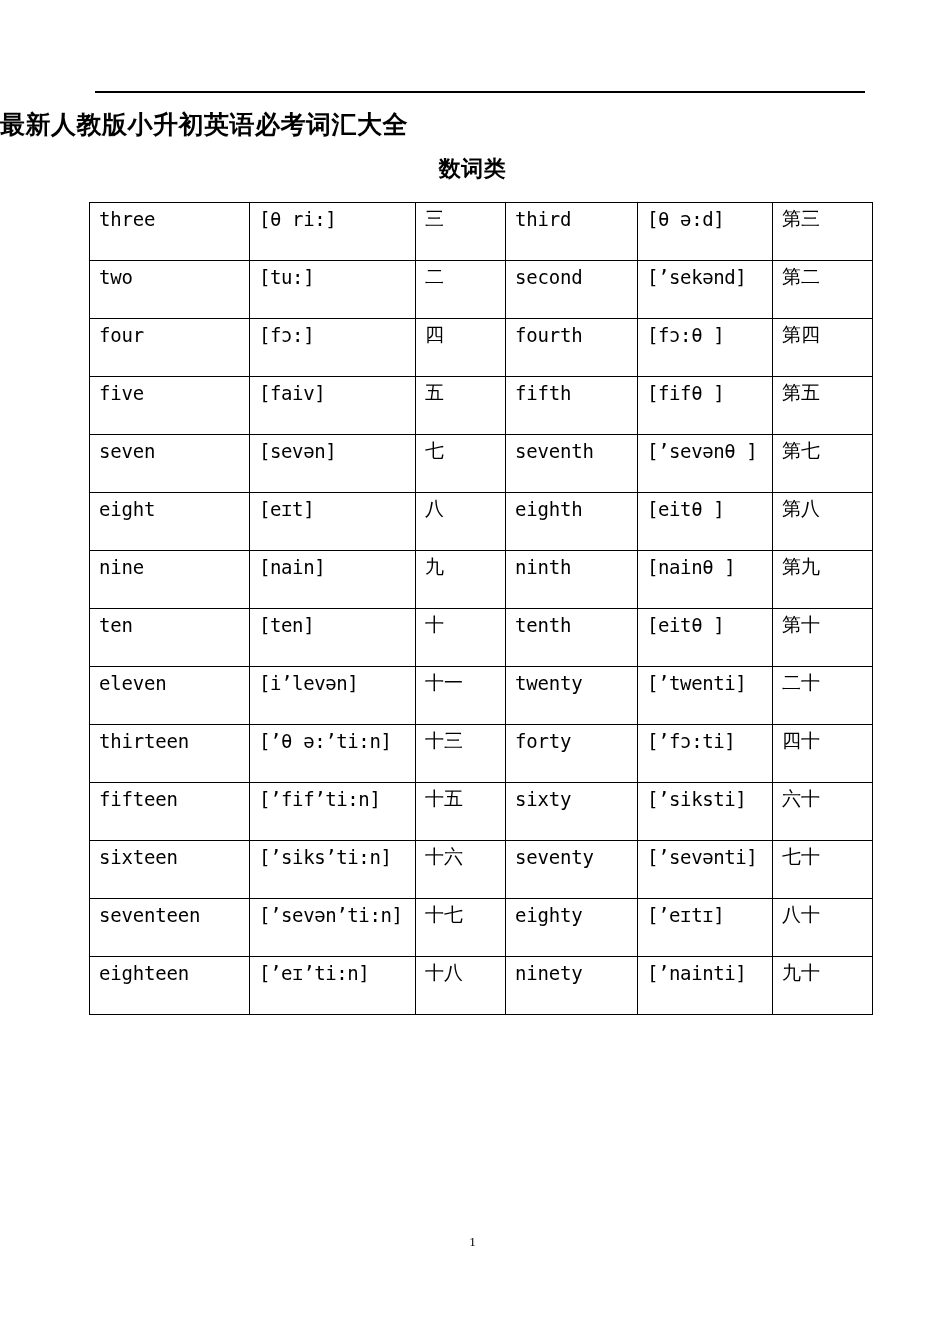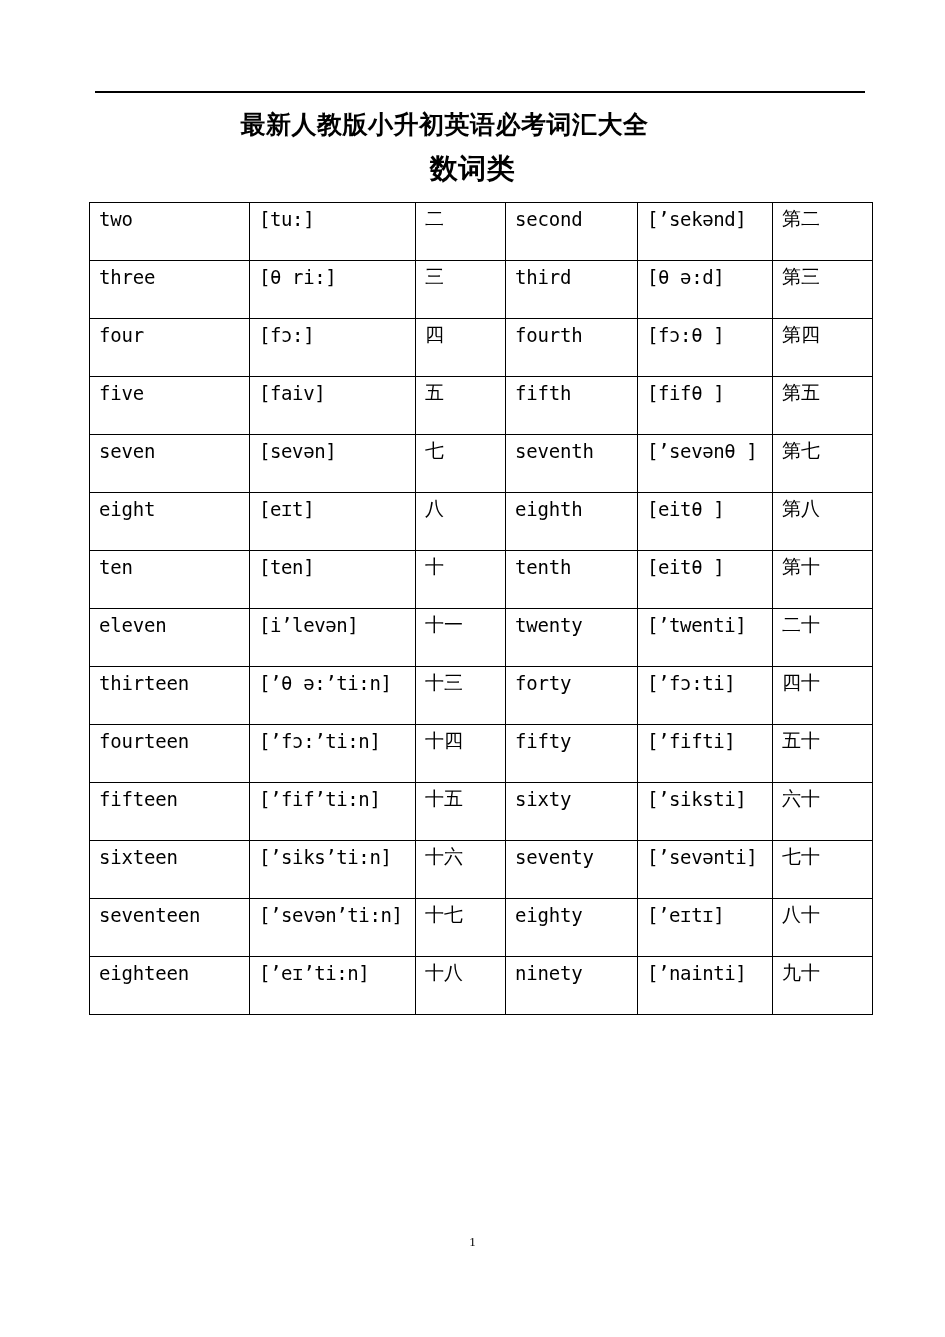--- a/index.html
+++ b/index.html
@@ -33,36 +33,36 @@
     height: 0;
     border-top: 2px solid #000000;
   }
 
   
   .doc-title {
     position: absolute;
     left: 0;
     top: 110px;
     width: 889px;
-    text-align: center;
+    text-align: left;
     font-family: "Liberation Serif", "DejaVu Serif", serif;
     font-weight: bold;
     font-size: 25px;
     letter-spacing: 0.5px;
     line-height: 30px;
   }
   .doc-subtitle {
     position: absolute;
     left: 0;
     top: 155px;
     width: 945px;
     text-align: center;
     font-family: "Liberation Serif", "DejaVu Serif", serif;
     font-weight: bold;
-    font-size: 28px;
+    font-size: 22px;
     letter-spacing: 0.5px;
     line-height: 27px;
   }
 
   
   .vocab-table {
     position: absolute;
     left: 89px;
     top: 202px;
     width: 783px;
@@ -131,36 +131,36 @@
     <colgroup>
       <col class="col-word">
       <col class="col-phon">
       <col class="col-cn">
       <col class="col-ord">
       <col class="col-ordphon">
       <col class="col-ordcn">
     </colgroup>
     <tbody id="table-body">
         <tr>
+          <td class="en">three</td>
+          <td class="phon">[θ ri:]</td>
+          <td class="cn">三</td>
+          <td class="en">third</td>
+          <td class="phon">[θ ə:d]</td>
+          <td class="cn">第三</td>
+        </tr>
+        <tr>
           <td class="en">two</td>
           <td class="phon">[tu:]</td>
           <td class="cn">二</td>
           <td class="en">second</td>
           <td class="phon">[’sekənd]</td>
           <td class="cn">第二</td>
         </tr>
         <tr>
-          <td class="en">three</td>
-          <td class="phon">[θ ri:]</td>
-          <td class="cn">三</td>
-          <td class="en">third</td>
-          <td class="phon">[θ ə:d]</td>
-          <td class="cn">第三</td>
-        </tr>
-        <tr>
           <td class="en">four</td>
           <td class="phon">[fɔ:]</td>
           <td class="cn">四</td>
           <td class="en">fourth</td>
           <td class="phon">[fɔ:θ ]</td>
           <td class="cn">第四</td>
         </tr>
         <tr>
           <td class="en">five</td>
           <td class="phon">[faiv]</td>
@@ -179,20 +179,28 @@
         </tr>
         <tr>
           <td class="en">eight</td>
           <td class="phon">[eɪt]</td>
           <td class="cn">八</td>
           <td class="en">eighth</td>
           <td class="phon">[eitθ ]</td>
           <td class="cn">第八</td>
         </tr>
         <tr>
+          <td class="en">nine</td>
+          <td class="phon">[nain]</td>
+          <td class="cn">九</td>
+          <td class="en">ninth</td>
+          <td class="phon">[nainθ ]</td>
+          <td class="cn">第九</td>
+        </tr>
+        <tr>
           <td class="en">ten</td>
           <td class="phon">[ten]</td>
           <td class="cn">十</td>
           <td class="en">tenth</td>
           <td class="phon">[eitθ ]</td>
           <td class="cn">第十</td>
         </tr>
         <tr>
           <td class="en">eleven</td>
           <td class="phon">[i’levən]</td>
@@ -203,28 +211,20 @@
         </tr>
         <tr>
           <td class="en">thirteen</td>
           <td class="phon">[’θ ə:’ti:n]</td>
           <td class="cn">十三</td>
           <td class="en">forty</td>
           <td class="phon">[’fɔ:ti]</td>
           <td class="cn">四十</td>
         </tr>
         <tr>
-          <td class="en">fourteen</td>
-          <td class="phon">[’fɔ:’ti:n]</td>
-          <td class="cn">十四</td>
-          <td class="en">fifty</td>
-          <td class="phon">[’fifti]</td>
-          <td class="cn">五十</td>
-        </tr>
-        <tr>
           <td class="en">fifteen</td>
           <td class="phon">[’fif’ti:n]</td>
           <td class="cn">十五</td>
           <td class="en">sixty</td>
           <td class="phon">[’siksti]</td>
           <td class="cn">六十</td>
         </tr>
         <tr>
           <td class="en">sixteen</td>
           <td class="phon">[’siks’ti:n]</td>

